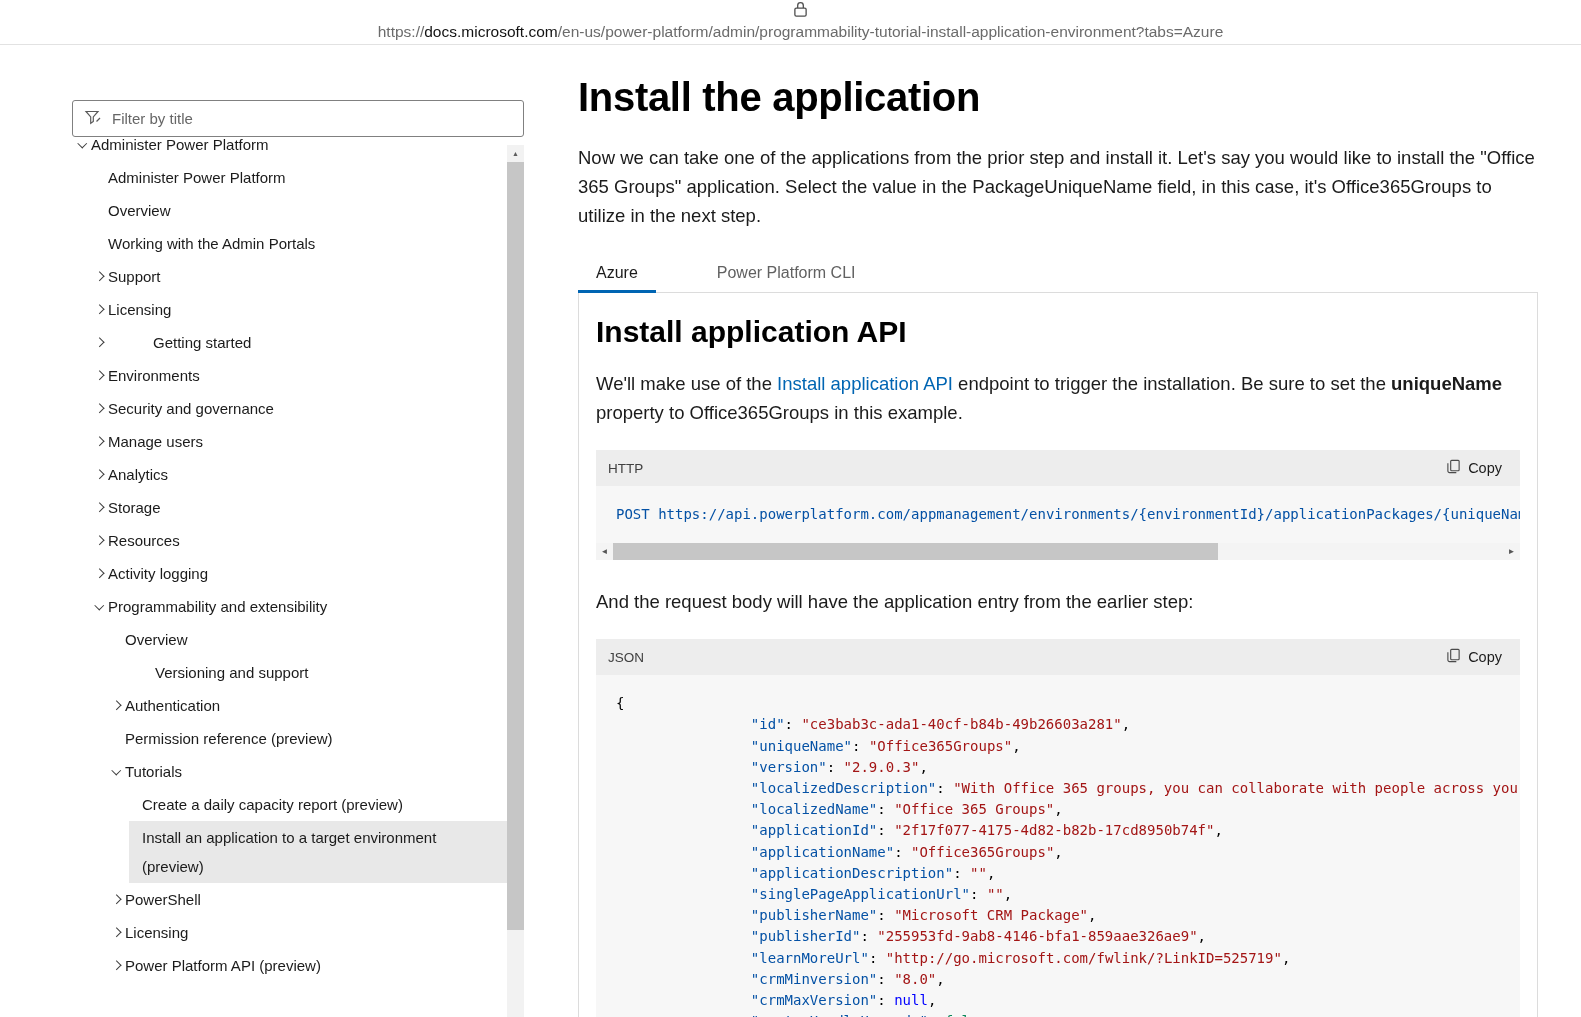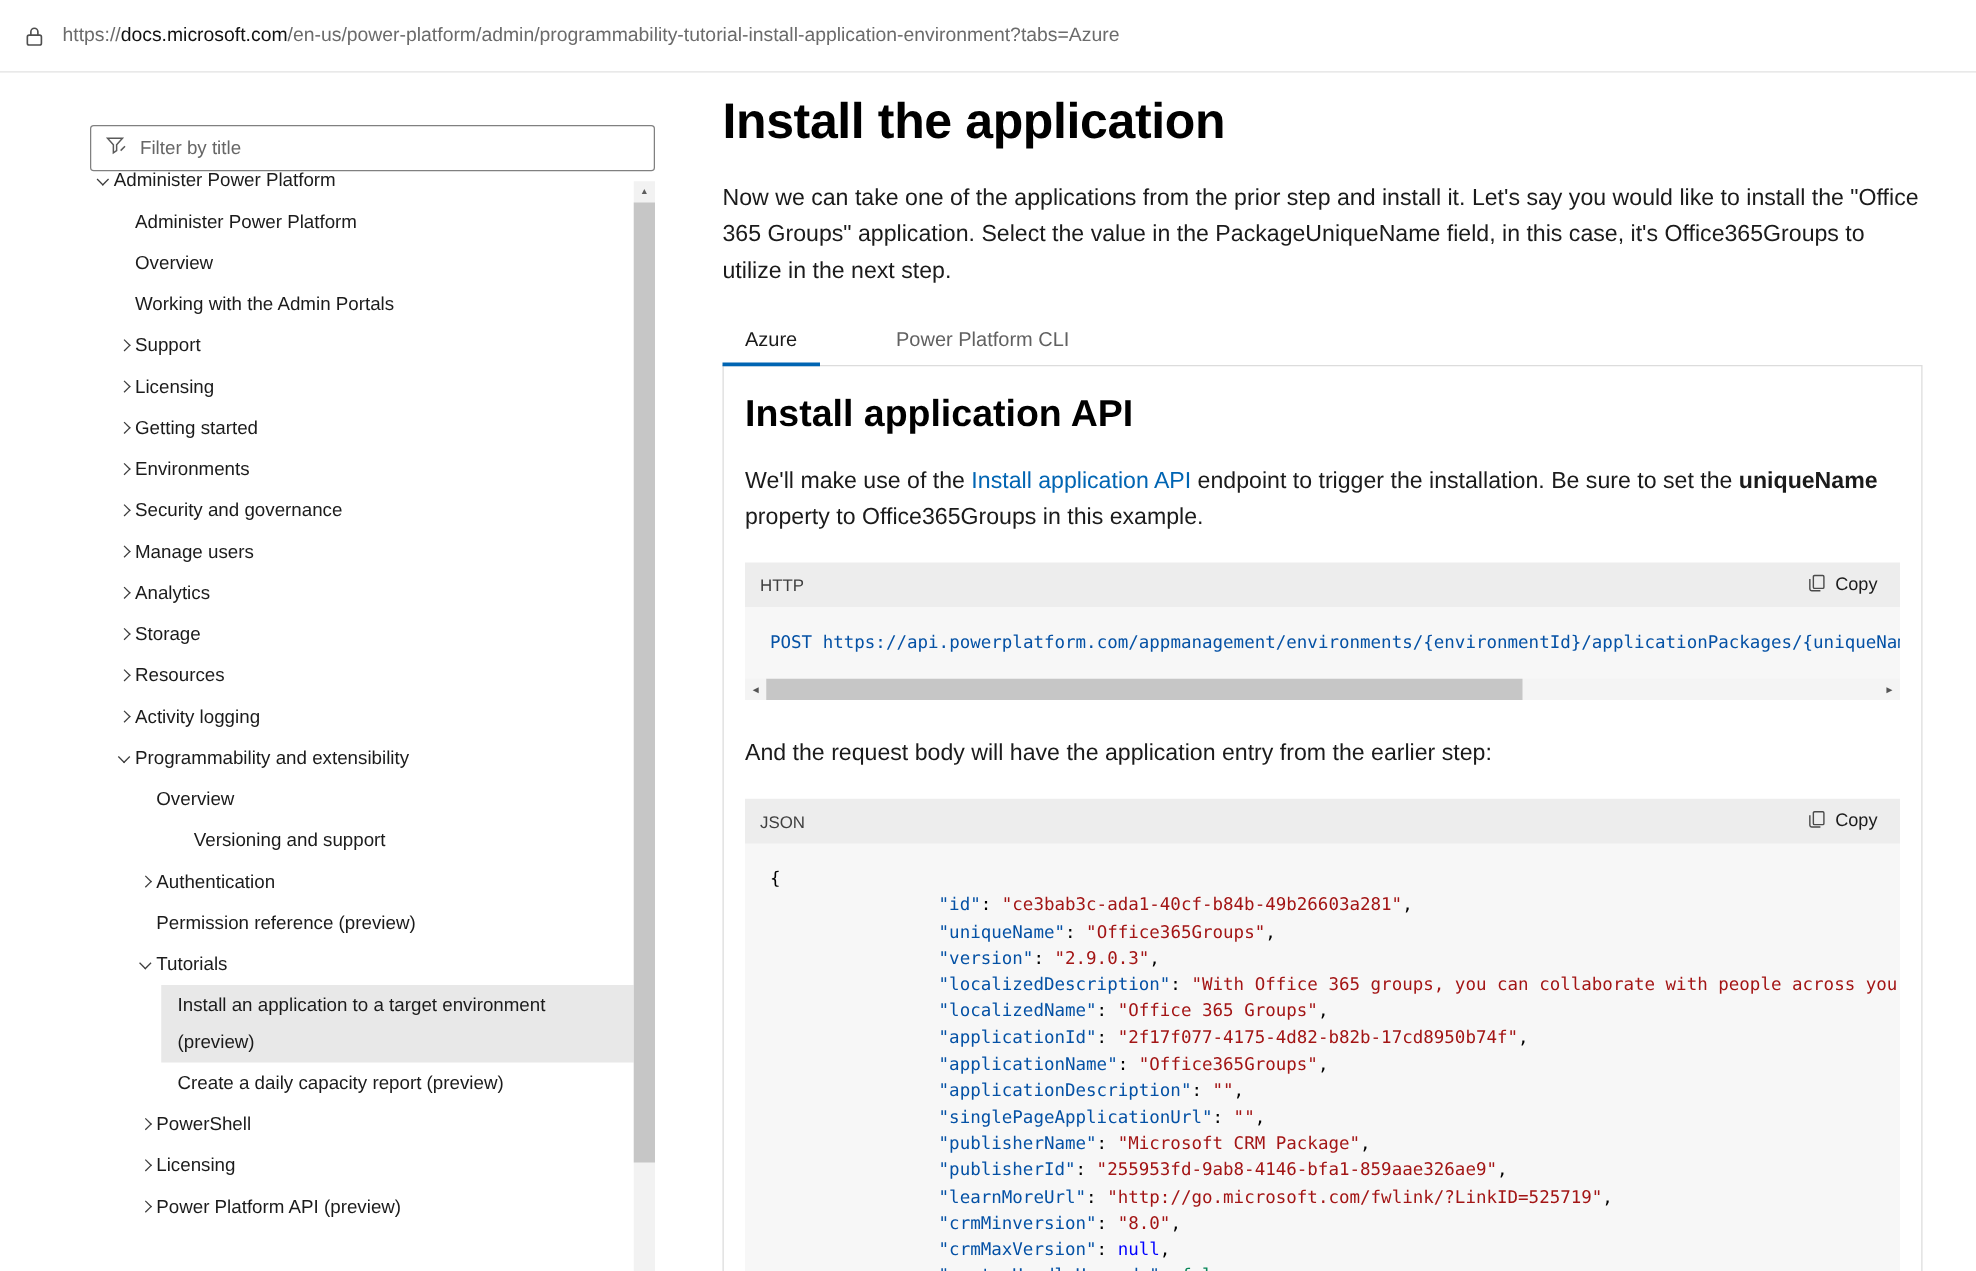--- a/index.html
+++ b/index.html
@@ -4,21 +4,21 @@
 <style>
   * { box-sizing: border-box; }
   html,body { margin:0; padding:0; }
   body {
     width:1581px; height:1017px; overflow:hidden; position:relative;
     background:#fff; color:#1b1b1b;
     font-family:"Liberation Sans","DejaVu Sans",sans-serif;
   }
 
   
-  .urlbar { height:58px; border-bottom:1px solid #e2e2e2; display:flex; align-items:center; padding-left:20px; gap:15px; }
+  .urlbar { height:45px; border-bottom:1px solid #e2e2e2; display:flex; align-items:center; padding-left:20px; gap:5px;flex-direction:column; }
   .lock-ic { display:flex; align-items:center; }
   .url { font-size:15.5px; white-space:nowrap; overflow:hidden; }
   .u-gray { color:#6b6b6b; }
   .u-dark { color:#121212; }
 
   
   .filterbox { position:absolute; left:72px; top:100px; width:452px; height:37px;
     border:1px solid #808080; border-radius:3px; background:#fff;
     display:flex; align-items:center; padding:0 11px; gap:9px; }
   .filterbox input { border:none; outline:none; flex:1; font-size:15px; font-family:inherit; color:#1b1b1b; background:transparent; }
@@ -115,21 +115,21 @@
       <span class="tree-label">Working with the Admin Portals</span>
     </div>
     <div class="tree-row" style="margin-left: 23px;">
       <span class="chev right"></span>
       <span class="tree-label">Support</span>
     </div>
     <div class="tree-row" style="margin-left: 23px;">
       <span class="chev right"></span>
       <span class="tree-label">Licensing</span>
     </div>
-    <div class="tree-row" style="margin-left: 23px;">
+    <div class="tree-row" style="margin-left: 23px; gap: 45px;">
       <span class="chev right"></span>
       <span class="tree-label">Getting started</span>
     </div>
     <div class="tree-row" style="margin-left: 23px;">
       <span class="chev right"></span>
       <span class="tree-label">Environments</span>
     </div>
     <div class="tree-row" style="margin-left: 23px;">
       <span class="chev right"></span>
       <span class="tree-label">Security and governance</span>
@@ -171,27 +171,27 @@
       <span class="tree-label">Authentication</span>
     </div>
     <div class="tree-row" style="margin-left: 40px;">
       <span class="chev none"></span>
       <span class="tree-label">Permission reference (preview)</span>
     </div>
     <div class="tree-row" style="margin-left: 40px;">
       <span class="chev down"></span>
       <span class="tree-label">Tutorials</span>
     </div>
+    <div class="tree-row" style="margin-left: 57px;">
+      <span class="chev none"></span>
+      <span class="tree-label">Create a daily capacity report (preview)</span>
+    </div>
     <div class="tree-row selected" style="margin-left: 57px;">
       <span class="chev none"></span>
       <span class="tree-label">Install an application to a target environment (preview)</span>
-    </div>
-    <div class="tree-row" style="margin-left: 57px;">
-      <span class="chev none"></span>
-      <span class="tree-label">Create a daily capacity report (preview)</span>
     </div>
     <div class="tree-row" style="margin-left: 40px;">
       <span class="chev right"></span>
       <span class="tree-label">PowerShell</span>
     </div>
     <div class="tree-row" style="margin-left: 40px;">
       <span class="chev right"></span>
       <span class="tree-label">Licensing</span>
     </div>
     <div class="tree-row" style="margin-left: 40px;">

